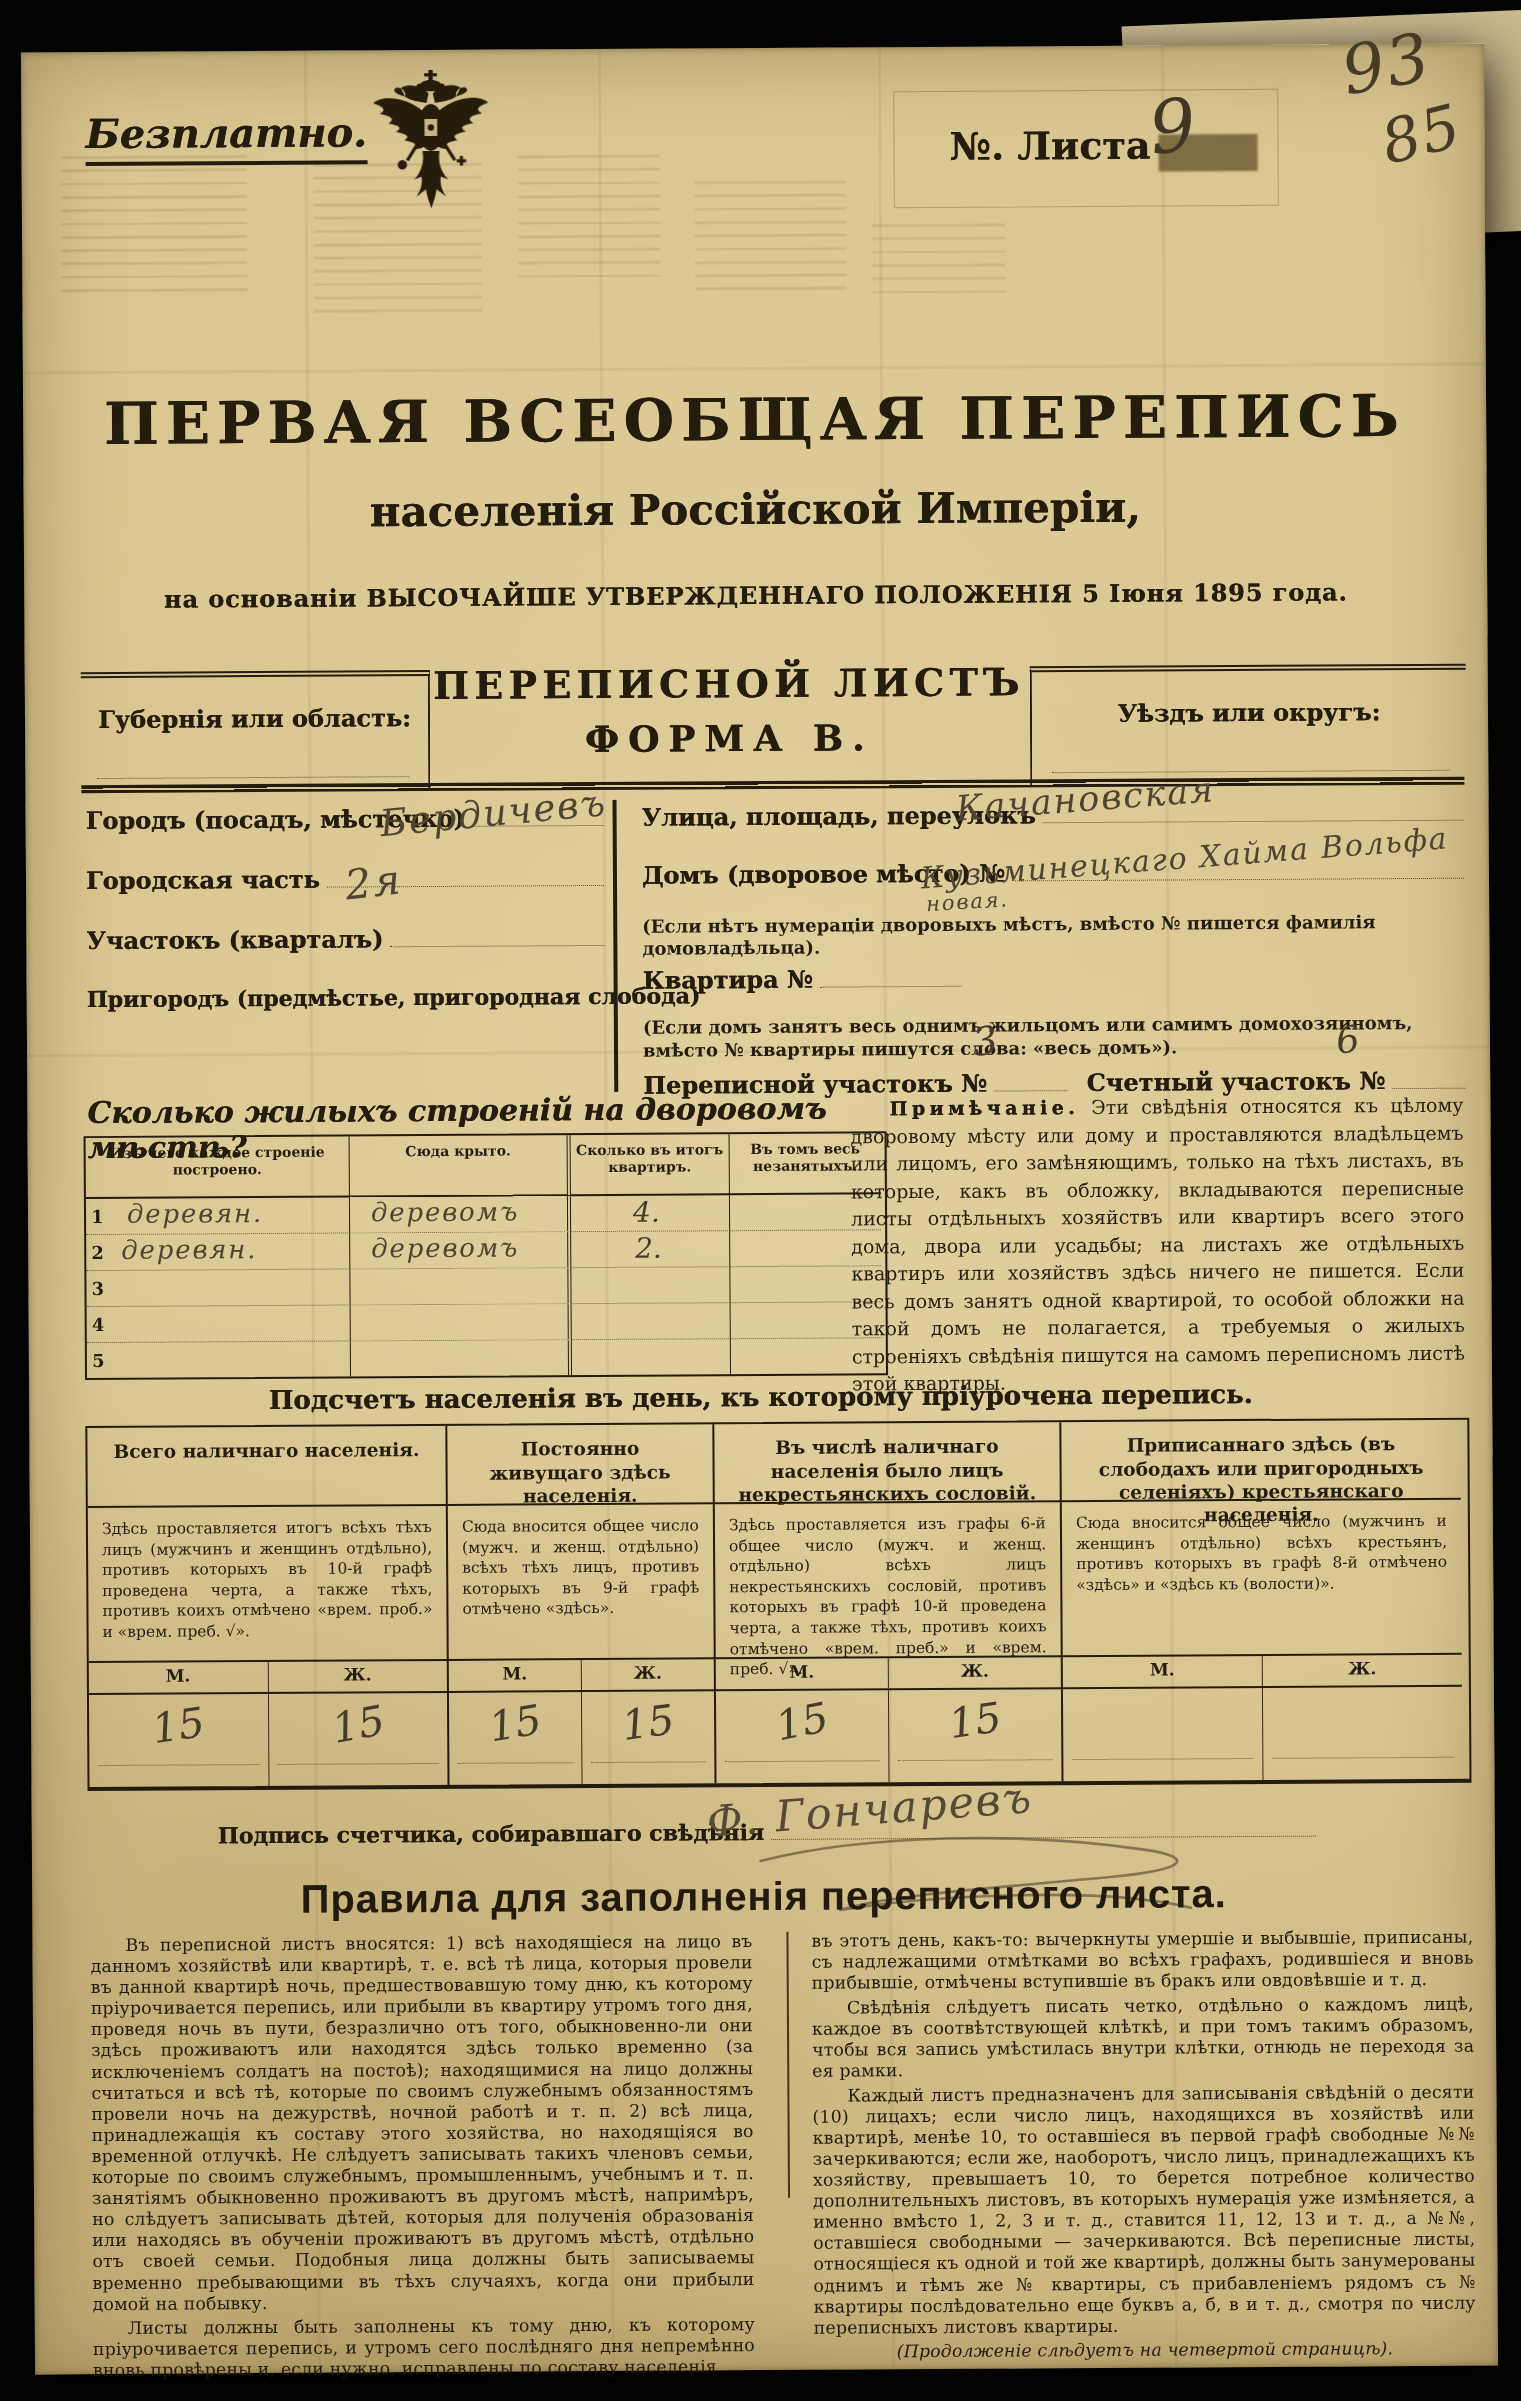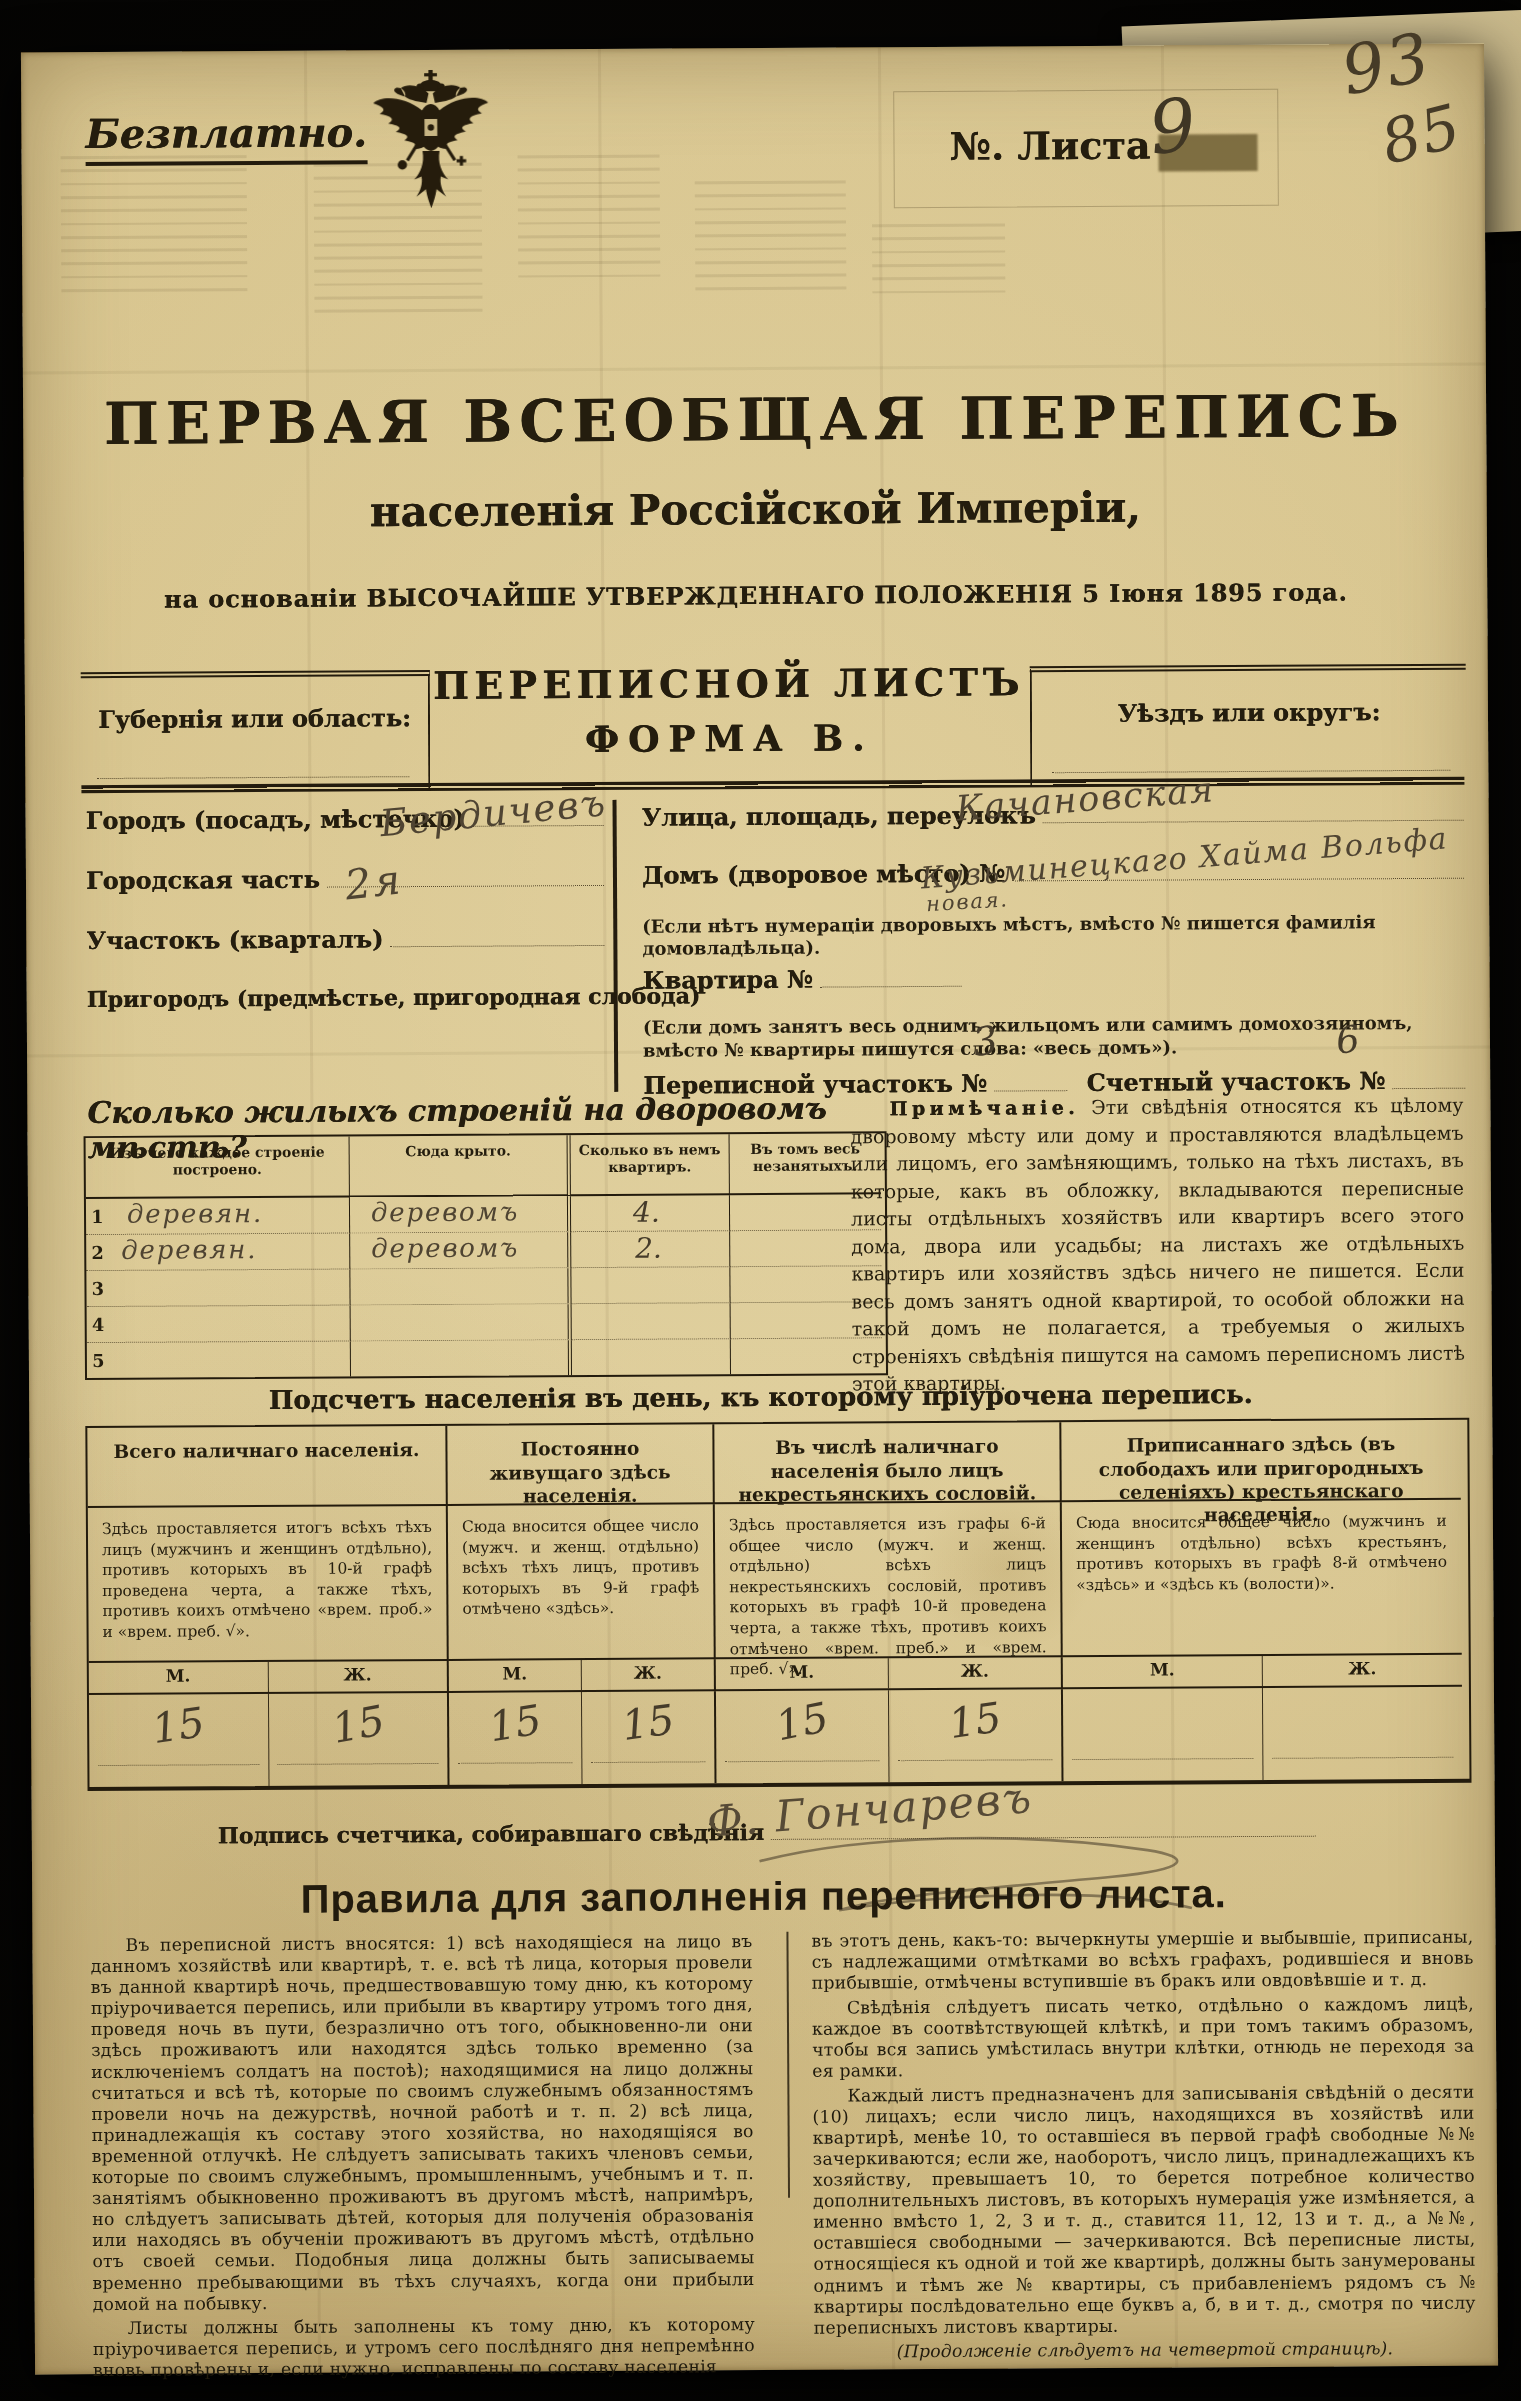--- a/index.html
+++ b/index.html
@@ -211,21 +211,21 @@
   <span class="abs hand-num" style="left:1309px;top:974px;font-size:37px;font-style:italic;transform:rotate(-6deg);">6</span>
 
   <div class="abs frow" style="left:60px;top:1043px;width:770px;">
     <span class="fat it" style="font-size:30px;font-weight:bold;">Сколько жилыхъ строеній на дворовомъ мѣстѣ?</span>
     <span class="fill"></span>
   </div>
 
   <div class="abs btable" style="left:56px;top:1084px;width:799px;">
     <div class="bt-h">Изъ чего каждое строеніе построено.</div>
     <div class="bt-h dbl">Сюда крыто.</div>
-    <div class="bt-h">Сколько въ немъ квартиръ.</div>
+    <div class="bt-h">Сколько въ итогъ квартиръ.</div>
     <div class="bt-h last">Въ томъ весь незанятыхъ.</div>
 
     <div class="bt-c">
         <span class="rn">1</span>
         <span class="bhand hand" style="left:41px;">деревян.</span>
       </div>
     <div class="bt-c dbl">
         <span class="bhand hand" style="left:21px;">деревомъ</span>
       </div>
     <div class="bt-c">

